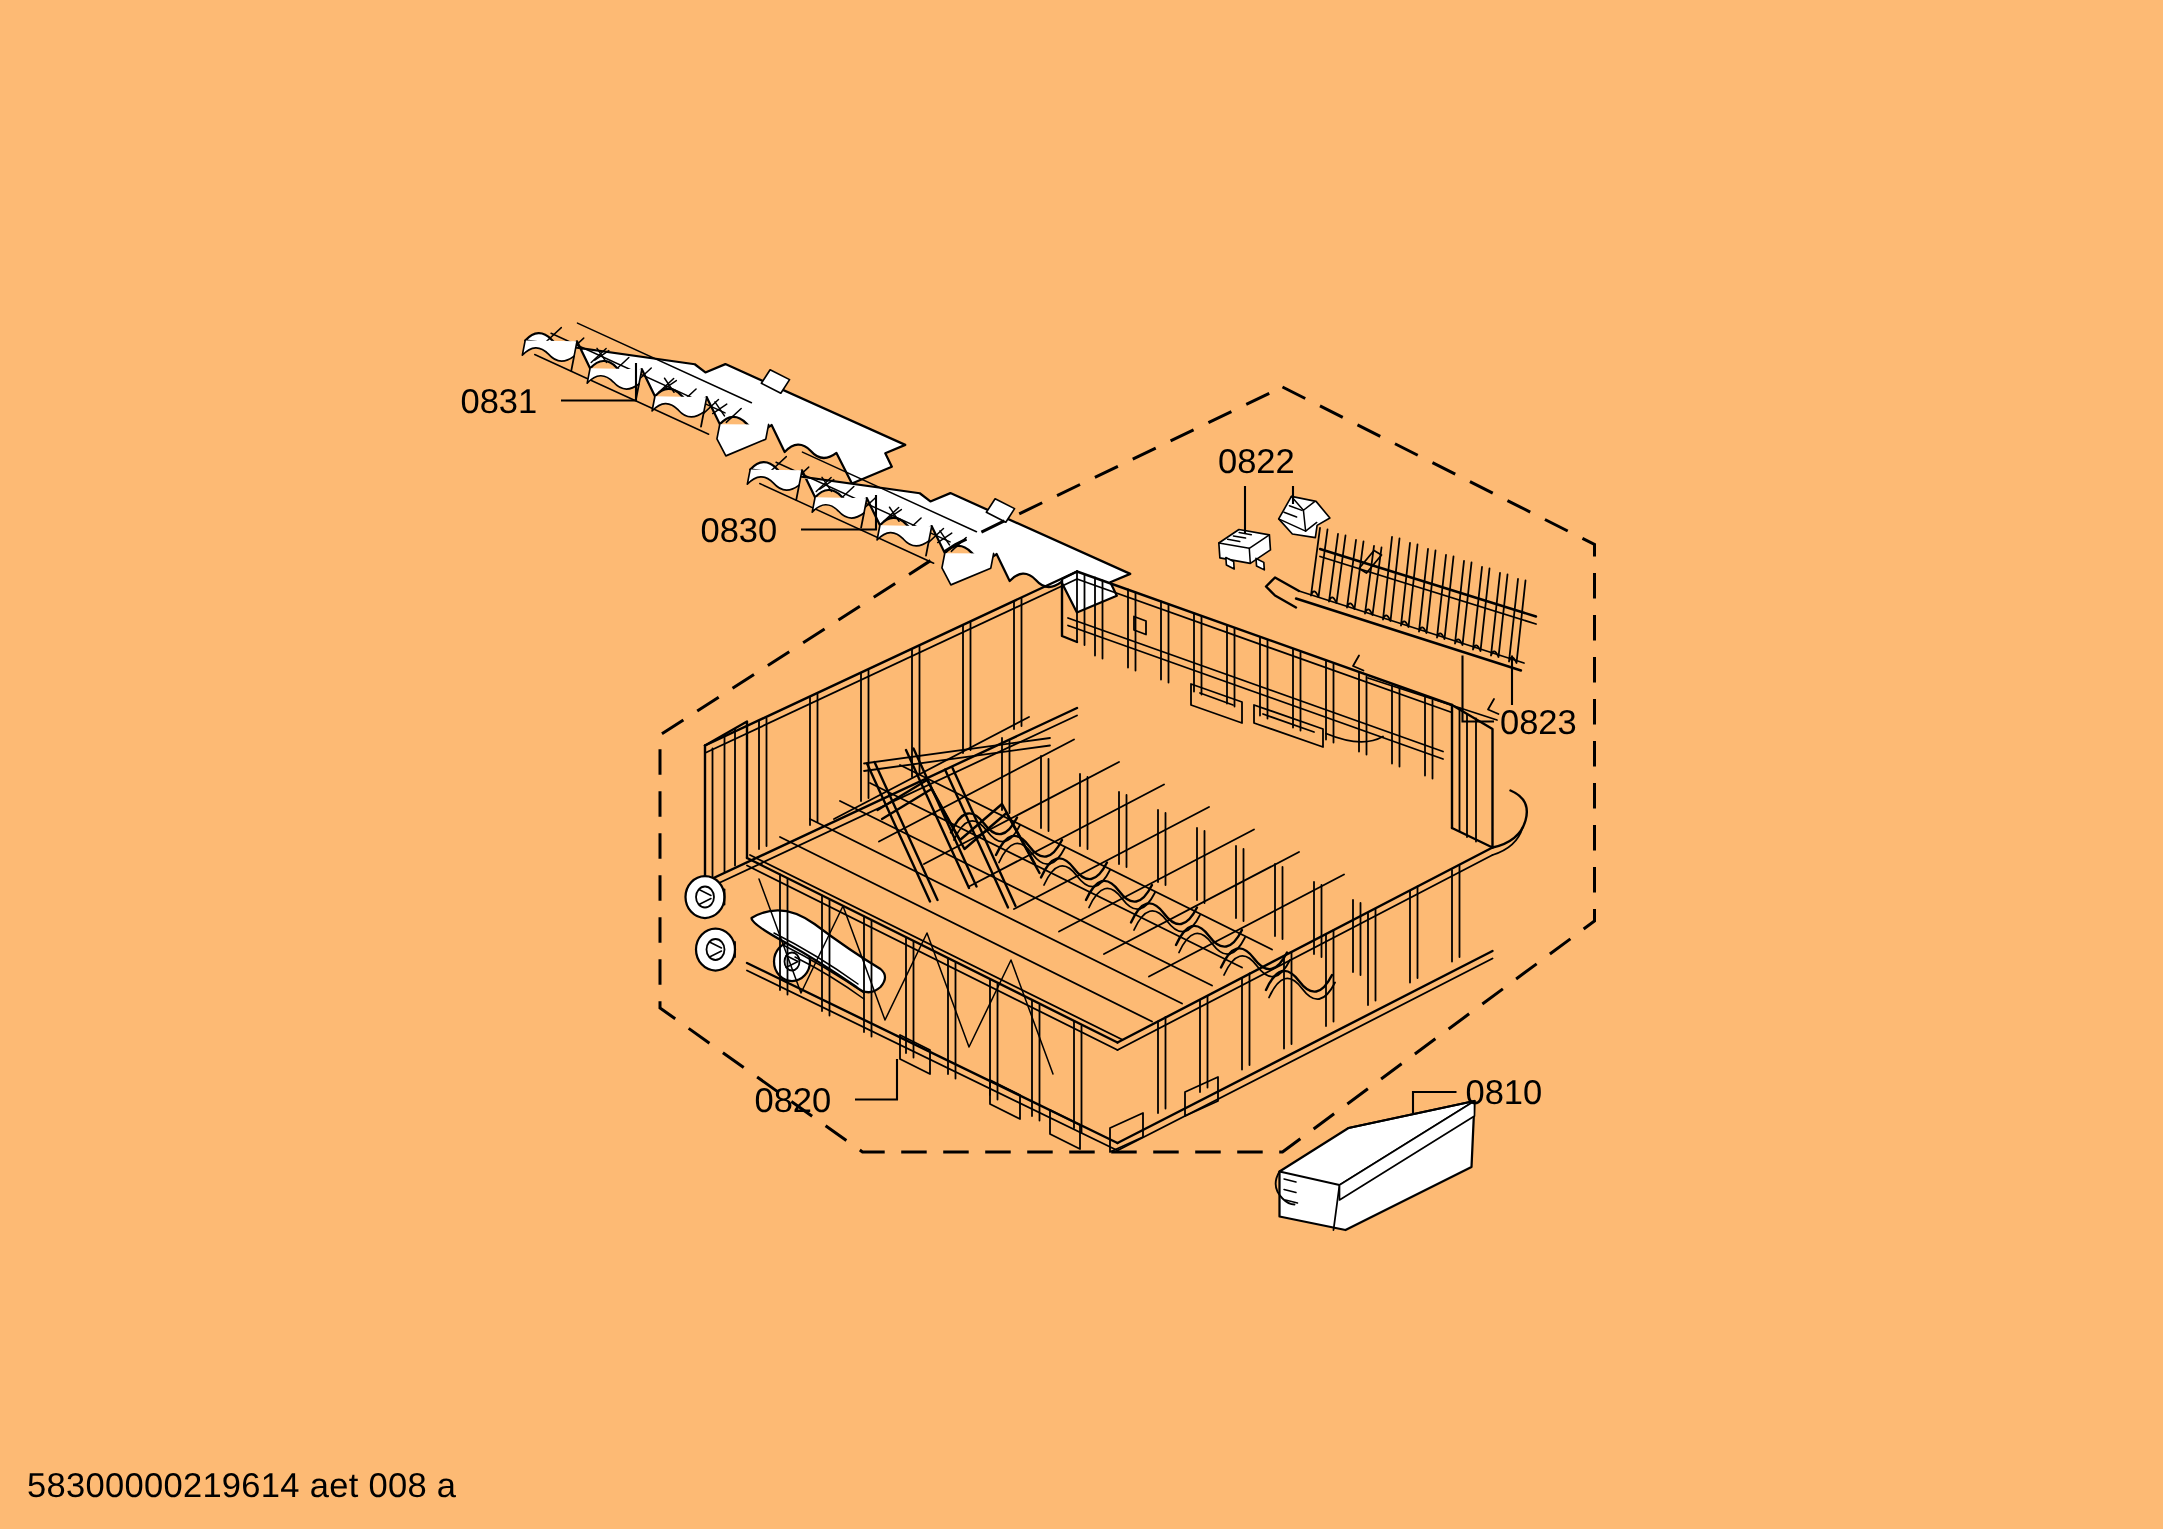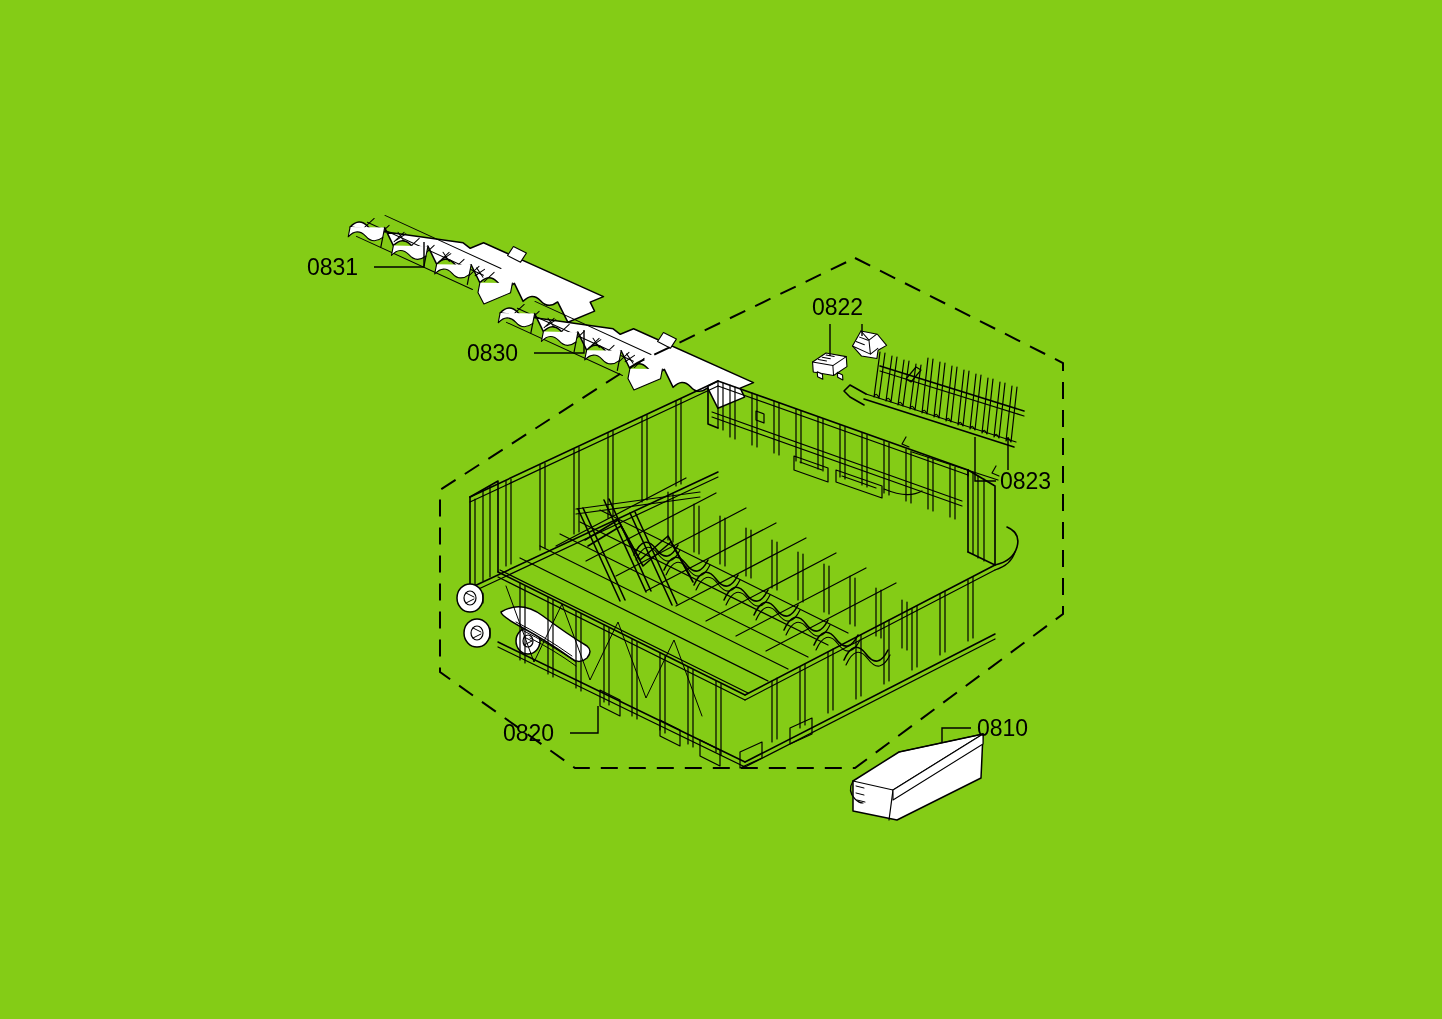--- a/index.html
+++ b/index.html
@@ -8,21 +8,21 @@
     padding: 0;
     background: #ffffff;
   }
   body {
     font-family: "Liberation Sans", sans-serif;
   }
   #page {
     position: relative;
     width: 1442px;
     height: 1019px;
-    background: #84cc16;
+    background: #fdba74;
     overflow: hidden;
   }
   #diagram-svg {
     position: absolute;
     left: 0;
     top: 0;
     width: 1442px;
     height: 1019px;
   }
   .footer-code {
@@ -399,14 +399,15 @@
     <g>
       <text class="label" x="307" y="275">0831</text>
       <text class="label" x="467" y="361">0830</text>
       <text class="label" x="812" y="315">0822</text>
       <text class="label" x="1000" y="489">0823</text>
       <text class="label" x="503" y="741">0820</text>
       <text class="label" x="977" y="736">0810</text>
     </g>
   </svg>
 
+  <div class="footer-code">58300000219614 aet 008 a</div>
 
 </div>
 
 </body></html>

